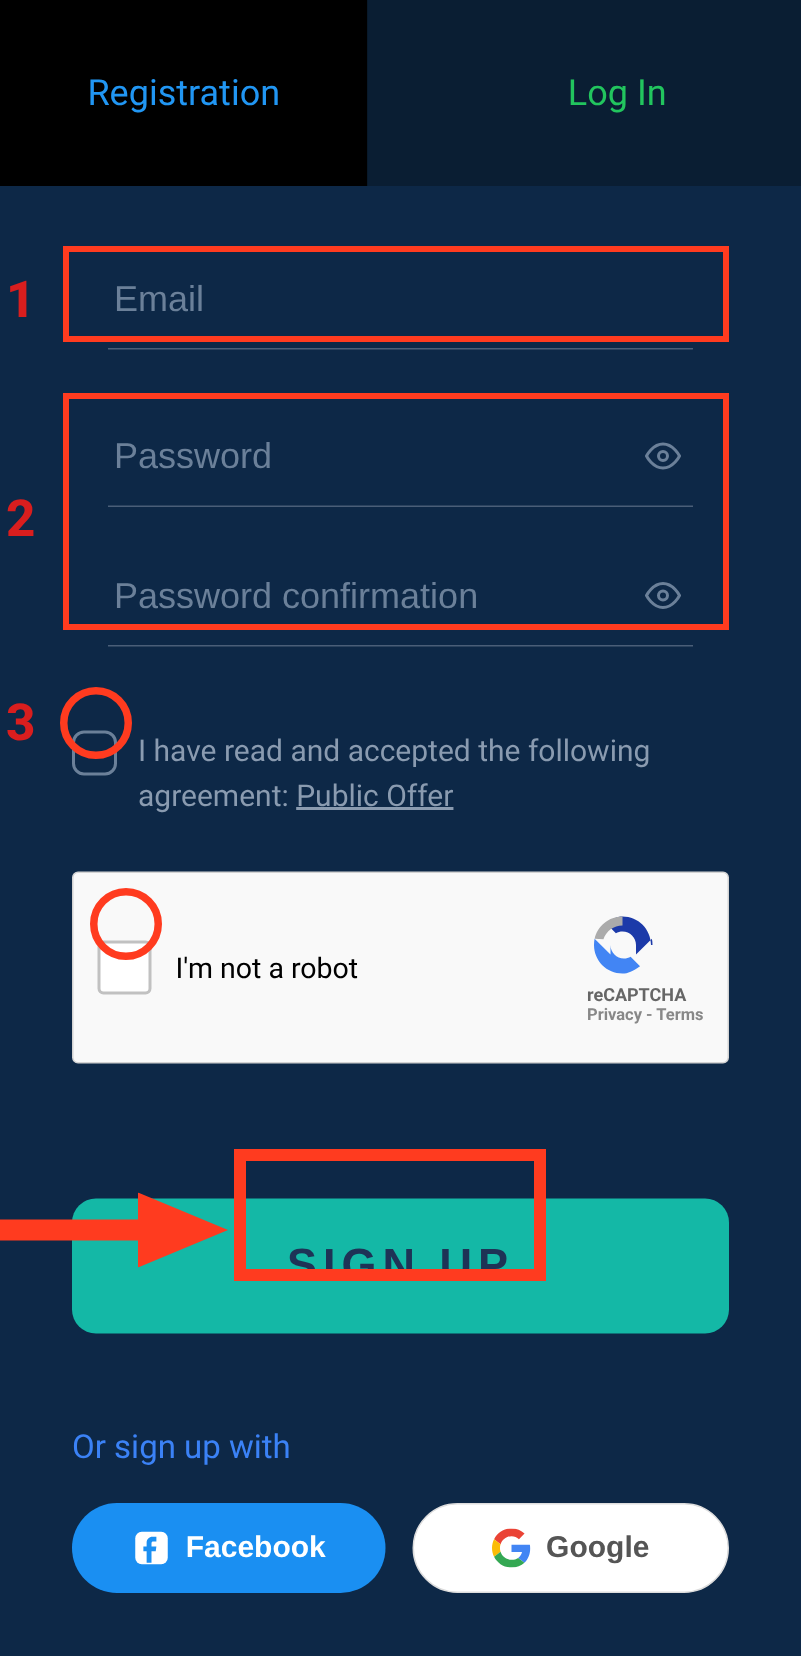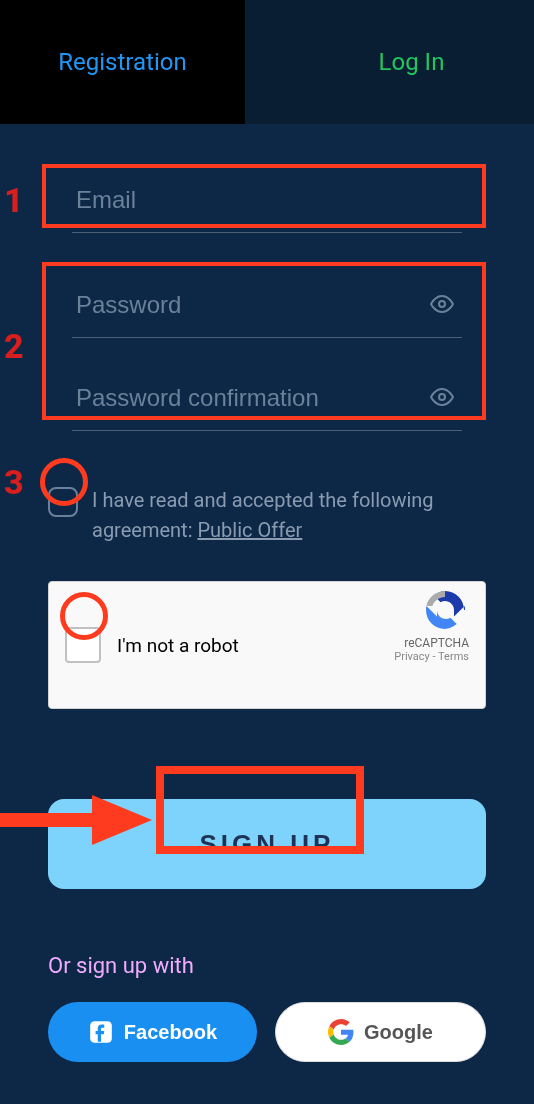--- a/index.html
+++ b/index.html
@@ -118,46 +118,47 @@
     cursor: pointer;
     margin-right: 16px;
   }
   .captcha-label {
     color: #000;
     font-size: 19px;
   }
   .captcha-right {
     position: absolute;
     right: 16px;
-    top: 4px;
+    top: 24px;
     display: flex;
     flex-direction: column;
-    align-items: flex-end;
+    align-items: flex-start;
     font-size: 12px;
     color: #555;
+    font-weight: bold;
   }
   .recaptcha-logo { width: 48px; height: 48px; }
   .captcha-small { font-size: 12px; color:#666; margin-top:2px; }
   .captcha-tiny { font-size: 11px; color:#888; }
   .signup-btn {
     display: block;
     margin: 90px 48px 0 48px;
     width: calc(100% - 96px);
     height: 90px;
-    background: #7dd3fc;
+    background: #14b8a6;
     border: none;
     border-radius: 16px;
     color: #1e3356;
-    font-size: 26px;
+    font-size: 30px;
     font-weight: 700;
     letter-spacing: 4px;
     cursor: pointer;
   }
   .or-text {
-    color: #f0abfc;
+    color: #3b82f6;
     font-size: 22px;
     margin: 64px 48px 24px 48px;
   }
   .social-row {
     display: flex;
     gap: 18px;
     padding: 0 48px;
     align-items: flex-end;
   }
   .social-btn {

